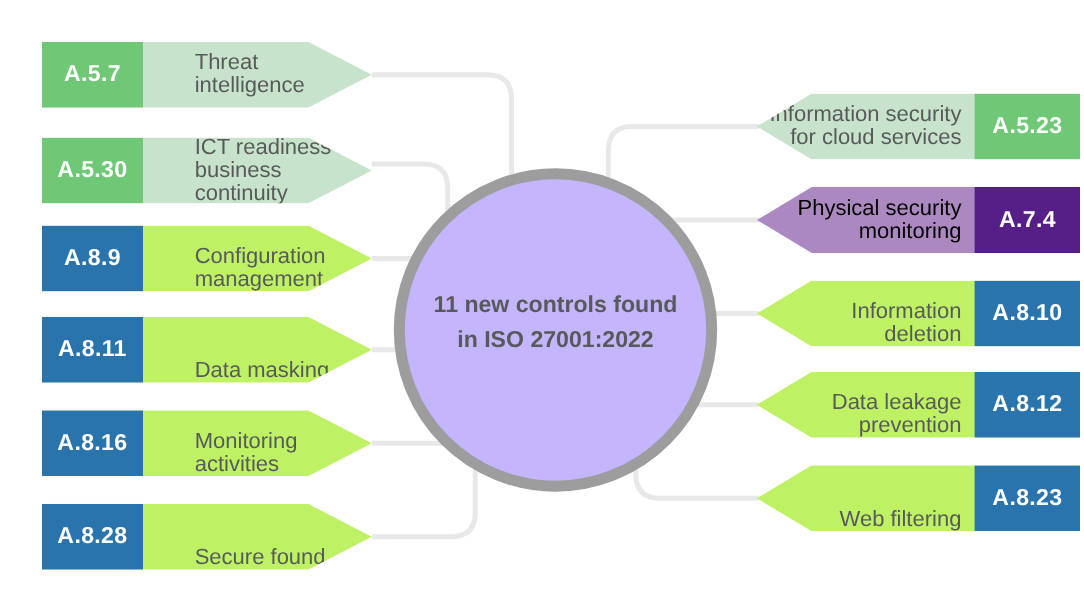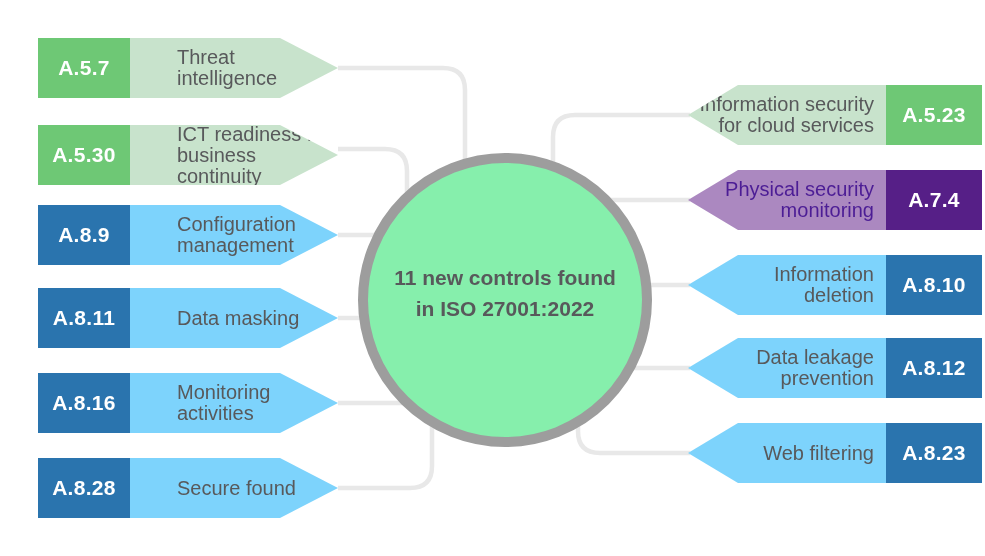--- a/index.html
+++ b/index.html
@@ -23,30 +23,30 @@
 
   .item .label {
     font-size:20px; line-height:21px; color:#58595b; white-space:pre-line;
   }
   .item.left .label  { padding-left:15px; }
   .item.right .label { flex:1; text-align:right; padding-right:12px; }
 
   
   .item.green        { background:#c8e3cc; }
   .item.green .badge { background:#6ec875; }
-  .item.blue         { background:#7dd3fc; }
+  .item.blue         { background:#bef264;align-items:flex-end; }
   .item.blue .badge  { background:#2a74ae; }
   .item.purple       { background:#ab88c0; }
   .item.purple .badge{ background:#561f87;text-align:right; }
-  .item.purple .label{ color:#4c1d95; }
+  .item.purple .label{ color:#000000; }
 
   .center-circle {
     position:absolute; left:358px; top:153px; width:294px; height:294px;
     box-sizing:border-box; border:10px solid #9d9d9d; border-radius:50%;
-    background:#86efac; z-index:3;
+    background:#c4b5fd; z-index:3;
     display:flex; align-items:center; justify-content:center;
   }
   .center-circle .circle-text {
     font-size:21px; font-weight:700; color:#58595b; text-align:center;
     line-height:31px; white-space:pre-line; margin-top:-14px;
   }
 </style>
 </head>
 <body>
 

